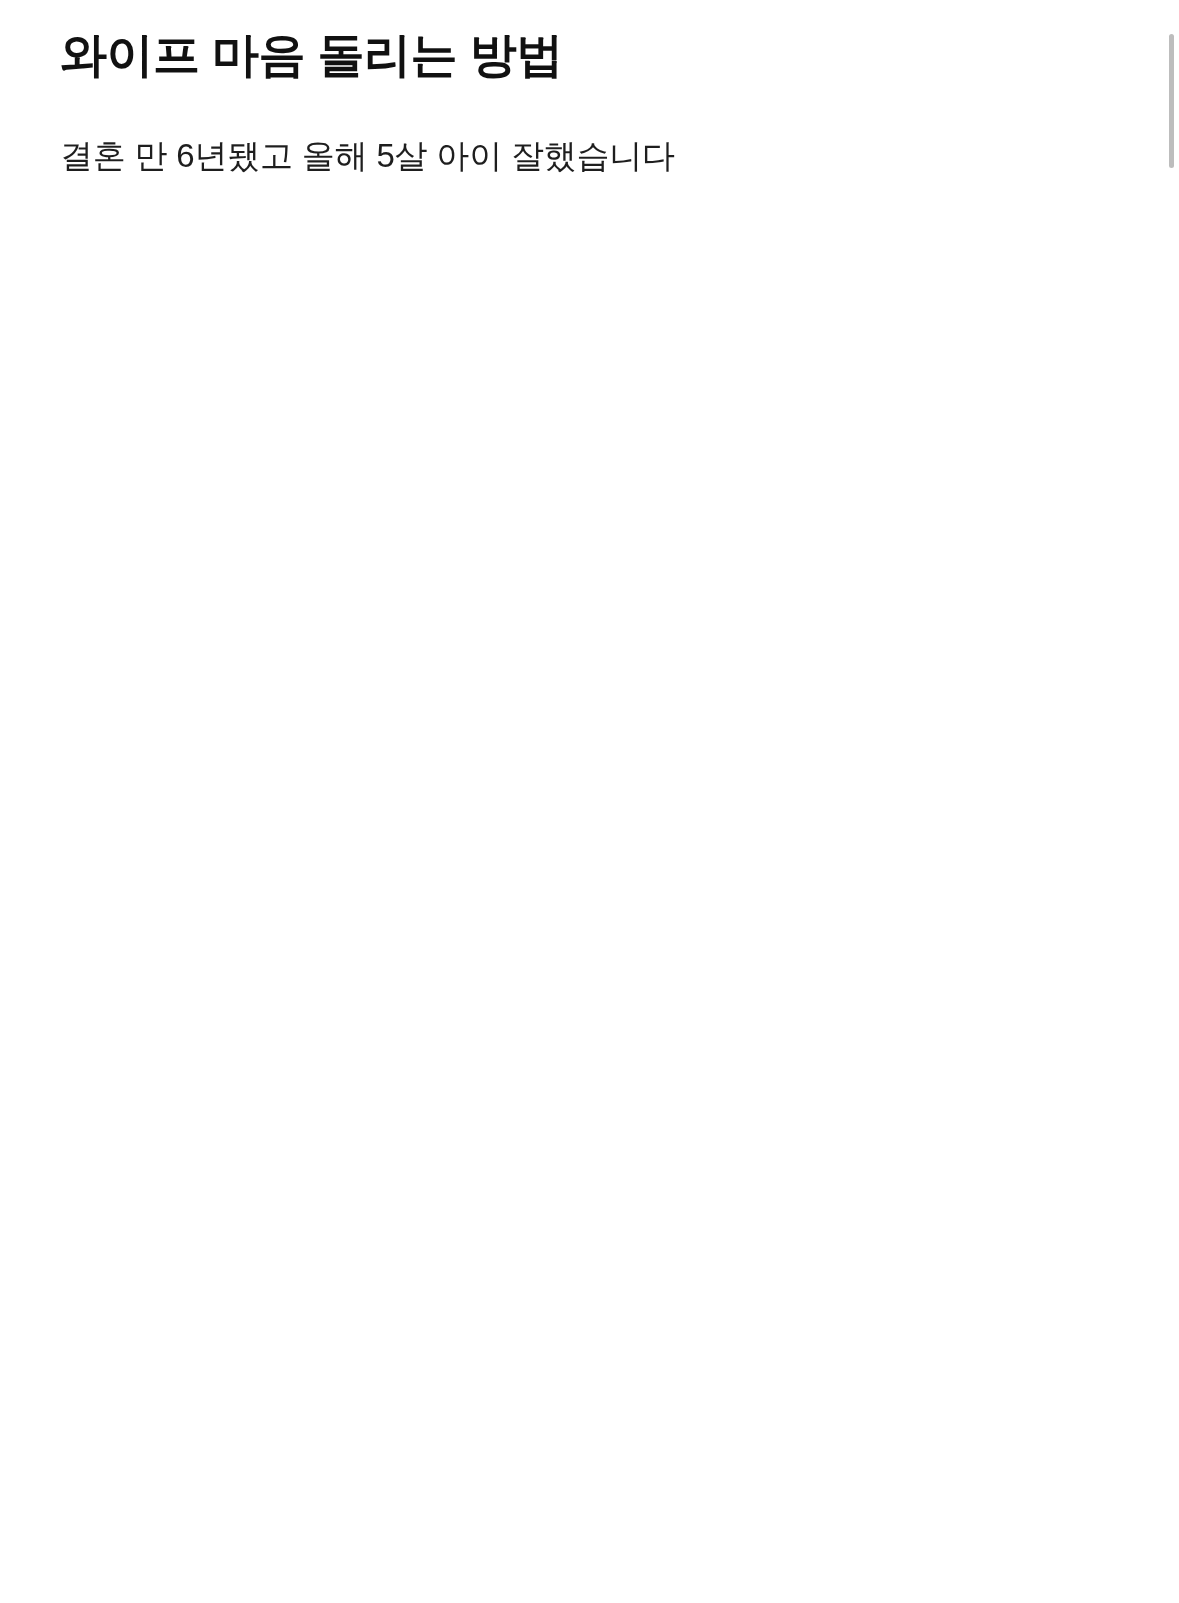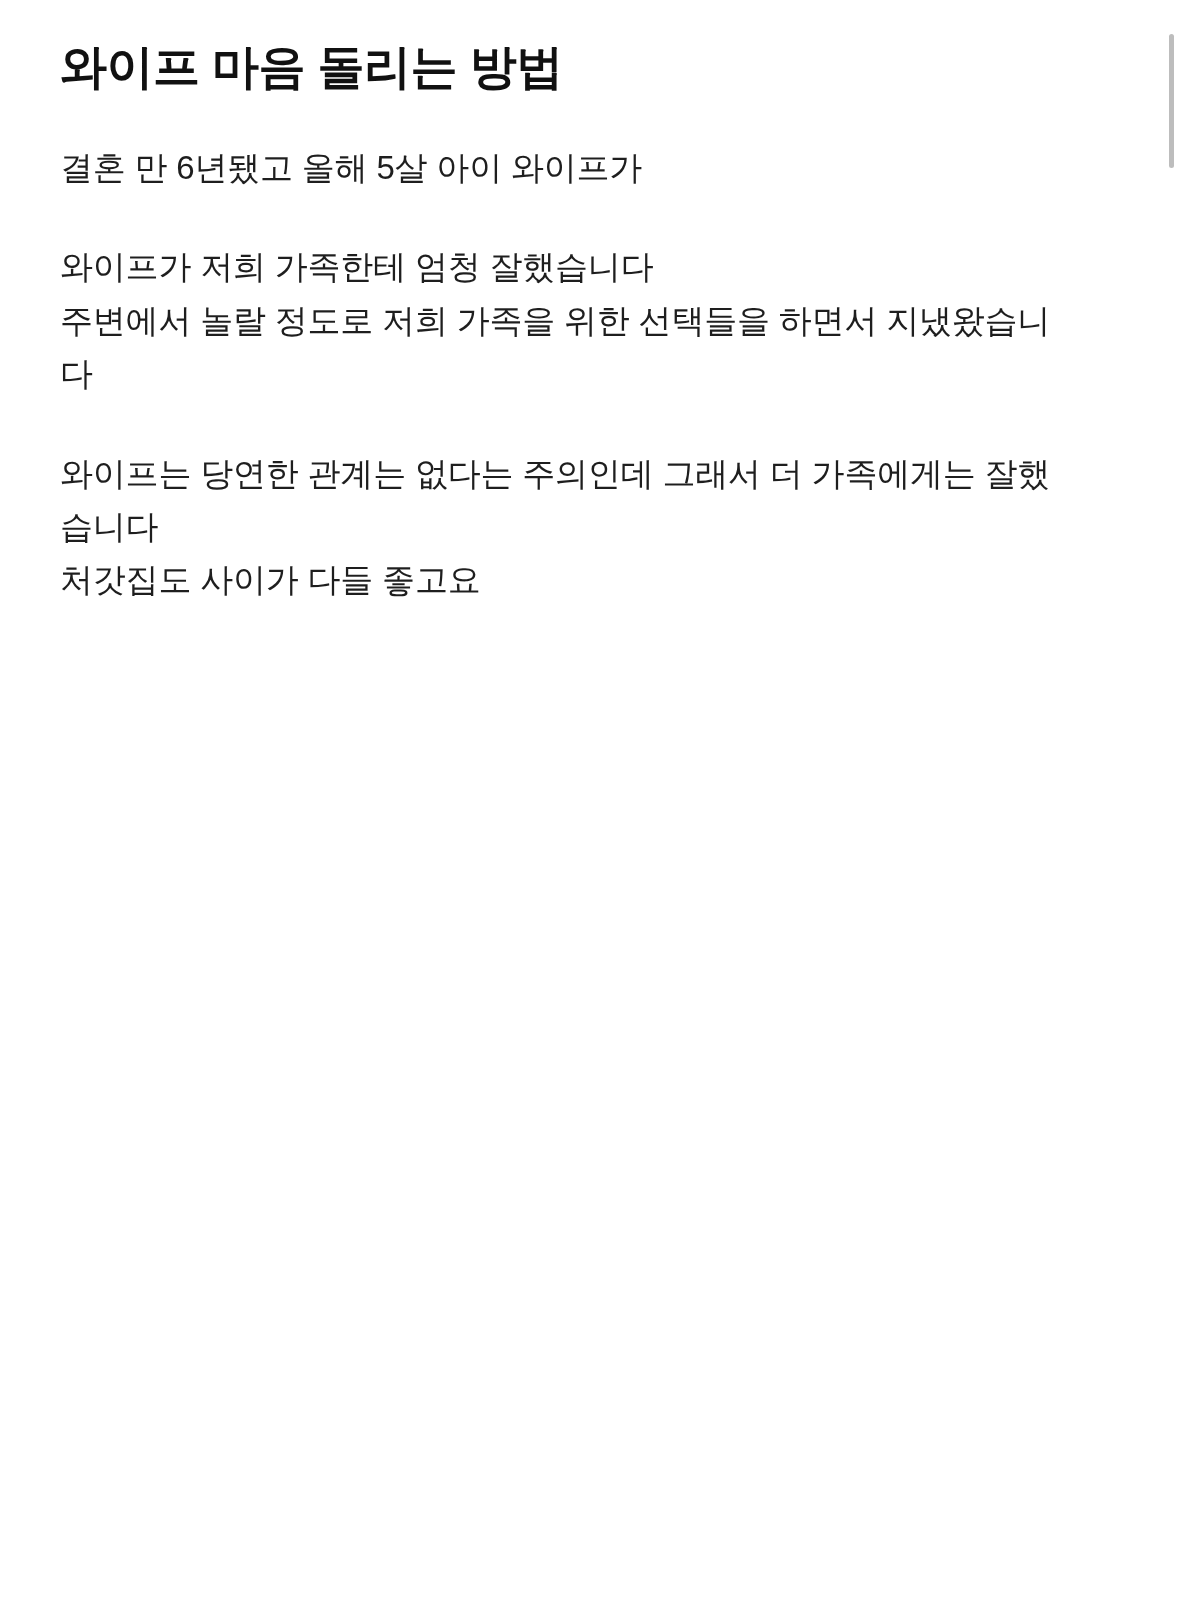--- a/index.html
+++ b/index.html
@@ -14,21 +14,21 @@
     overflow: hidden;
     font-family: "Liberation Sans", "DejaVu Sans", sans-serif;
     color: #1a1a1a;
     position: relative;
   }
 
   .page {
     position: absolute;
     inset: 0;
     background: #ffffff;
-    padding: 38px 60px 0 60px;
+    padding: 26px 60px 0 60px;
     box-sizing: border-box;
   }
 
   .post-title {
     font-size: 47px;
     font-weight: 700;
     line-height: 1.25;
     letter-spacing: -0.5px;
     color: #111111;
     margin: 0 0 44px 0;
@@ -73,27 +73,23 @@
   }
 </style>
 </head>
 <body>
 
 <div class="page">
 
   <h1 class="post-title">와이프 마음 돌리는 방법</h1>
 
   <div class="post-body">
-    <p class="para">결혼 만 6년됐고 올해 5살 아이 와이프가</p>
+    <p class="para">결혼 만 6년됐고 올해 5살 아이 잘했습니다</p>
     <div class="para-gap"></div>
-    <p class="para">와이프가 저희 가족한테 엄청 잘했습니다
-주변에서 놀랄 정도로 저희 가족을 위한 선택들을 하면서 지냈왔습니다</p>
     <div class="para-gap"></div>
-    <p class="para">와이프는 당연한 관계는 없다는 주의인데 그래서 더 가족에게는 잘했습니다
-처갓집도 사이가 다들 좋고요</p>
     <div class="para-gap"></div>
   </div>
 
 </div>
 
 <div class="scrollbar-track">
   <div class="scrollbar-thumb"></div>
 </div>
 
 </body></html>

